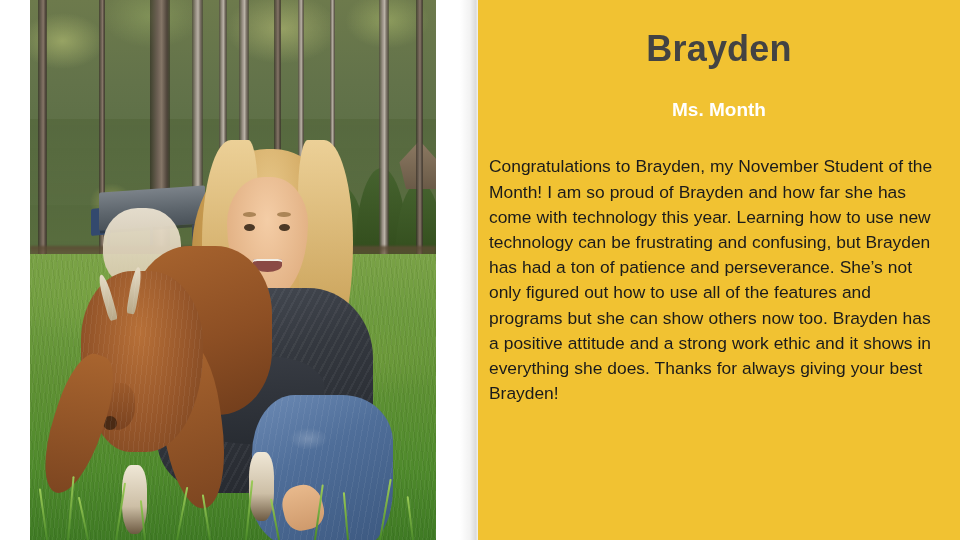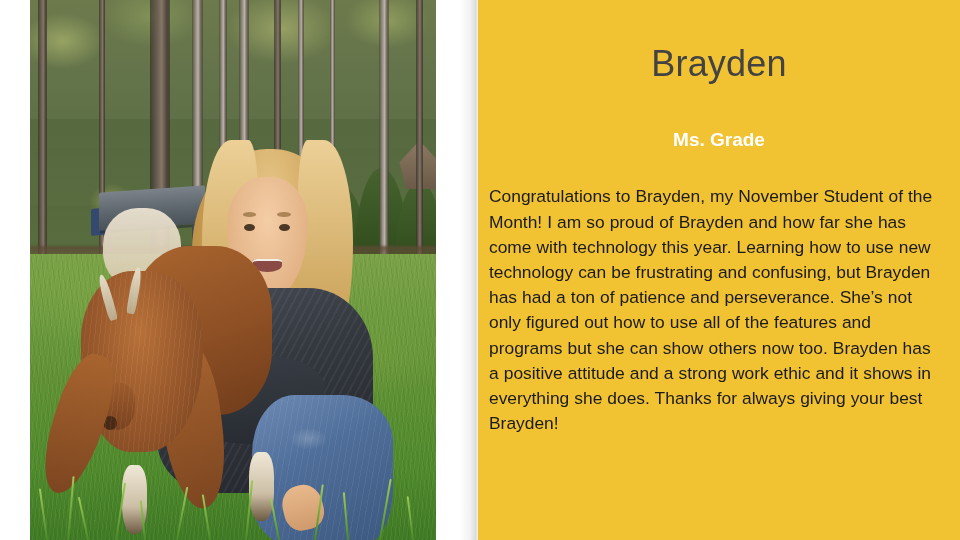--- a/index.html
+++ b/index.html
@@ -353,25 +353,25 @@
   }
 
   
   .panel {
     position: absolute;
     left: 478px; top: 0;
     width: 482px; height: 540px;
     background: #f1c232;
   }
   .p-title {
-    margin: 16px;
+    margin: 1px;
     padding-top: 28px;
     text-align: center;
     font-size: 36px;
-    font-weight: normal;
+    font-weight: bold;
     color: #434343;
     letter-spacing: .2px;
     line-height: 1.1;
   }
   .p-sub {
     margin: 0;
     padding-top: 14px;
     text-align: center;
     font-size: 19px;
     font-weight: bold;
@@ -507,17 +507,17 @@
       <span class="grass-blade" style="left:86%;bottom:0;height:62px;transform:rotate(10deg)"></span>
       <span class="grass-blade" style="left:94%;bottom:0;height:44px;transform:rotate(-7deg)"></span>
 
     </div>
   </div>
 
   <div class="divider"></div>
 
   <div class="panel">
     <h1 class="p-title">Brayden</h1>
-    <p class="p-teacher">Ms. Grade</p>
+    <p class="p-teacher">Ms. Month</p>
     <p class="p-body">Congratulations to Brayden, my November Student of the Month!  I am so proud of Brayden and how far she has come with technology this year.  Learning how to use new technology can be frustrating and confusing, but Brayden has had a ton of patience and perseverance.  She’s not only figured out how to use all of the features and programs but she can show others now too.  Brayden has a positive attitude and a strong work ethic and it shows in everything she does.  Thanks for always giving your best Brayden!</p>
   </div>
 
 </div>
 
 </body></html>

